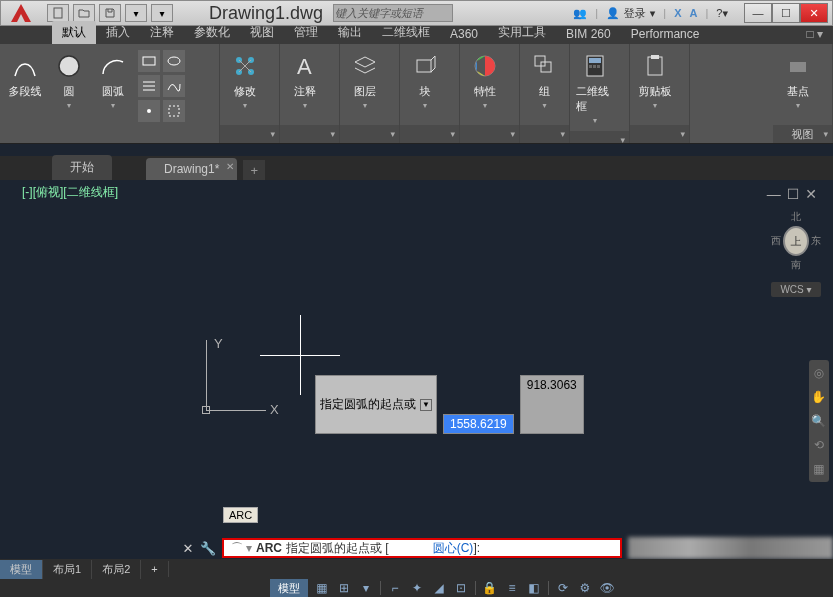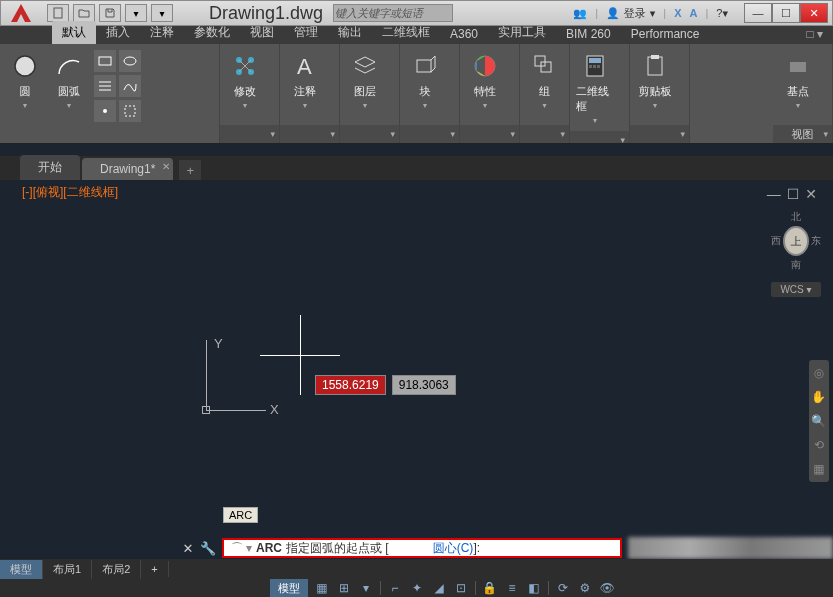--- a/index.html
+++ b/index.html
@@ -31,27 +31,27 @@
 .panel-title { height: 18px; background: #4a4a4a; color: #ccc; font-size: 11px; text-align: center; line-height: 18px; position: relative; }
 .panel-title::after { content: "▾"; position: absolute; right: 4px; font-size: 9px; color: #aaa; }
 .tool-big { width: 42px; display: flex; flex-direction: column; align-items: center; gap: 2px; color: #eee; font-size: 11px; padding: 2px; }
 .tool-icon { width: 32px; height: 32px; display: flex; align-items: center; justify-content: center; }
 .tool-icon svg { width: 28px; height: 28px; }
 .tool-small-grid { display: grid; grid-template-columns: repeat(2, 22px); grid-auto-rows: 22px; gap: 3px; padding: 2px; }
 .tool-small { width: 22px; height: 22px; background: #666; display: flex; align-items: center; justify-content: center; }
 .tool-small svg { width: 16px; height: 16px; }
 
 .doc-tabs { height: 24px; background: #2b2b2b; display: flex; align-items: flex-end; padding-left: 20px; margin-top: 12px; }
-.doc-tab { padding: 4px 18px; font-size: 12px; color: #ccc; background: #444; border-radius: 4px 4px 0 0; margin-right: 2px; position: relative; }
+.doc-tab { padding: 4px 18px; font-size: 12px; color: #ccc; background: #444; border-radius: 4px 4px 0 0; margin-right: 2px; position: relative; margin-left: 32px; }
 .doc-tab.active { background: #5a5a5a; }
 .doc-tab-close { position: absolute; right: 3px; top: 3px; font-size: 10px; color: #aaa; }
 .doc-tab-add { width: 22px; height: 20px; background: #3a3a3a; color: #999; display: flex; align-items: center; justify-content: center; margin-left: 4px; font-size: 13px; }
 
 .viewport { position: relative; background: #1c2430; height: 330px; }
-.viewport-label { position: absolute; top: 4px; left: 6px; color: #f97316; font-size: 12px; padding-left: 16px; }
+.viewport-label { position: absolute; top: 4px; left: 6px; color: #86efac; font-size: 12px; padding-left: 16px; }
 .viewport-ctrl { position: absolute; top: 6px; right: 16px; color: #aaa; font-size: 14px; display: flex; gap: 6px; }
 .nav-cube { position: absolute; top: 30px; right: 12px; width: 50px; }
 .nav-compass { color: #888; font-size: 10px; text-align: center; }
 .nav-face { width: 30px; height: 30px; border: 2px solid #888; border-radius: 50%; margin: 2px auto; display: flex; align-items: center; justify-content: center; background: #c8c4b8; color: #333; font-size: 11px; }
 .nav-wcs { margin-top: 10px; padding: 2px 6px; background: #3a3a3a; color: #aaa; font-size: 10px; text-align: center; border-radius: 2px; }
 .nav-toolbar { position: absolute; right: 4px; top: 180px; width: 20px; background: #4a4a4a; display: flex; flex-direction: column; gap: 10px; padding: 6px 2px; border-radius: 3px; }
 .nav-toolbar div { height: 14px; color: #888; font-size: 12px; text-align: center; }
 
 .crosshair { position: absolute; left: 300px; top: 175px; pointer-events: none; }
 .crosshair::before, .crosshair::after { content: ""; position: absolute; background: #fff; }
@@ -62,21 +62,21 @@
 .ucs-y { position: absolute; width: 1px; height: 70px; background: #b0b0b0; left: 0; top: 0; }
 .ucs-x { position: absolute; width: 60px; height: 1px; background: #b0b0b0; left: 0; top: 70px; }
 .ucs-origin { position: absolute; left: -4px; top: 66px; width: 8px; height: 8px; border: 1px solid #b0b0b0; }
 .ucs-label-y { position: absolute; left: 8px; top: -4px; color: #b0b0b0; font-size: 13px; }
 .ucs-label-x { position: absolute; left: 64px; top: 62px; color: #b0b0b0; font-size: 13px; }
 
 .dyn-input { position: absolute; left: 315px; top: 195px; display: flex; gap: 6px; font-size: 12px; }
 .dyn-prompt { background: #bfbfbf; color: #000; padding: 2px 4px; border: 1px solid #888; display: flex; align-items: center; gap: 4px; }
 .dyn-drop { width: 12px; height: 12px; border: 1px solid #666; font-size: 8px; display: flex; align-items: center; justify-content: center; }
 .dyn-val { padding: 2px 6px; border: 1px solid #888; }
-.dyn-val.sel { background: #b91c1c; color: #fff; }
+.dyn-val.sel { background: #3b82f6; color: #fff; margin-top: 39px; }
 .dyn-val.gray { background: #a8a8a8; color: #000; }
 
 .cmd-tooltip { position: absolute; left: 223px; bottom: 74px; background: #e8e4d8; border: 1px solid #aaa; font-size: 11px; padding: 1px 5px; }
 .cmd-area { position: absolute; left: 0; right: 0; bottom: 38px; height: 22px; display: flex; align-items: center; }
 .cmd-close { width: 20px; height: 20px; color: #ccc; font-size: 13px; display: flex; align-items: center; justify-content: center; margin-left: 178px; }
 .cmd-custom { width: 20px; height: 20px; color: #ccc; font-size: 13px; display: flex; align-items: center; justify-content: center; }
 .cmd-line { flex: 0 0 400px; height: 20px; background: #fff; display: flex; align-items: center; font-size: 12px; border: 2px solid #d00; padding: 0 4px; margin-left: 4px; }
 .cmd-icon { width: 18px; display: flex; justify-content: center; color: #666; }
 .cmd-name { font-weight: bold; color: #333; padding: 0 4px; }
 .cmd-text { color: #333; }
@@ -158,20 +158,28 @@
   <div class="ribbon-tab">Performance</div>
   <div class="ribbon-help">□ ▾</div>
 </div>
 
 <div class="ribbon-body">
   <div class="ribbon-panel" style="width:220px">
     <div class="panel-tools">
       <div class="tool-big">
           <div class="tool-icon">
             <svg viewBox="0 0 28 28">
+              <path d="M4 24 C 8 8, 20 8, 24 24" stroke="#fff" fill="none" stroke-width="1.5"></path>
+            </svg>
+          </div>
+          <span>多段线</span>
+        </div>
+      <div class="tool-big">
+          <div class="tool-icon">
+            <svg viewBox="0 0 28 28">
               <circle cx="14" cy="14" r="10" stroke="#333" fill="#ddd" stroke-width="1.5"></circle>
             </svg>
           </div>
           <span>圆</span>
           <span style="font-size:8px;color:#aaa">▾</span>
         </div>
       <div class="tool-big">
           <div class="tool-icon">
             <svg viewBox="0 0 28 28">
               <path d="M4 22 A 14 14 0 0 1 24 10" stroke="#fff" fill="none" stroke-width="1.5"></path>
@@ -390,20 +398,24 @@
   </div>
   <div class="crosshair"></div>
   <div class="ucs">
     <div class="ucs-y"></div>
       <div class="ucs-x"></div>
       <div class="ucs-origin"></div>
     <div class="ucs-label-y">Y</div>
     <div class="ucs-label-x">X</div>
   </div>
   <div class="dyn-input">
+    <div class="dyn-prompt">
+        <span>指定圆弧的起点或</span>
+        <span class="dyn-drop">▼</span>
+      </div>
     <div class="dyn-val sel">1558.6219</div>
     <div class="dyn-val gray">918.3063</div>
   </div>
 </div>
 
 <div class="cmd-tooltip">ARC</div>
 <div class="cmd-area">
   <div class="cmd-close">✕</div>
   <div class="cmd-custom">🔧</div>
   <div class="cmd-line">

